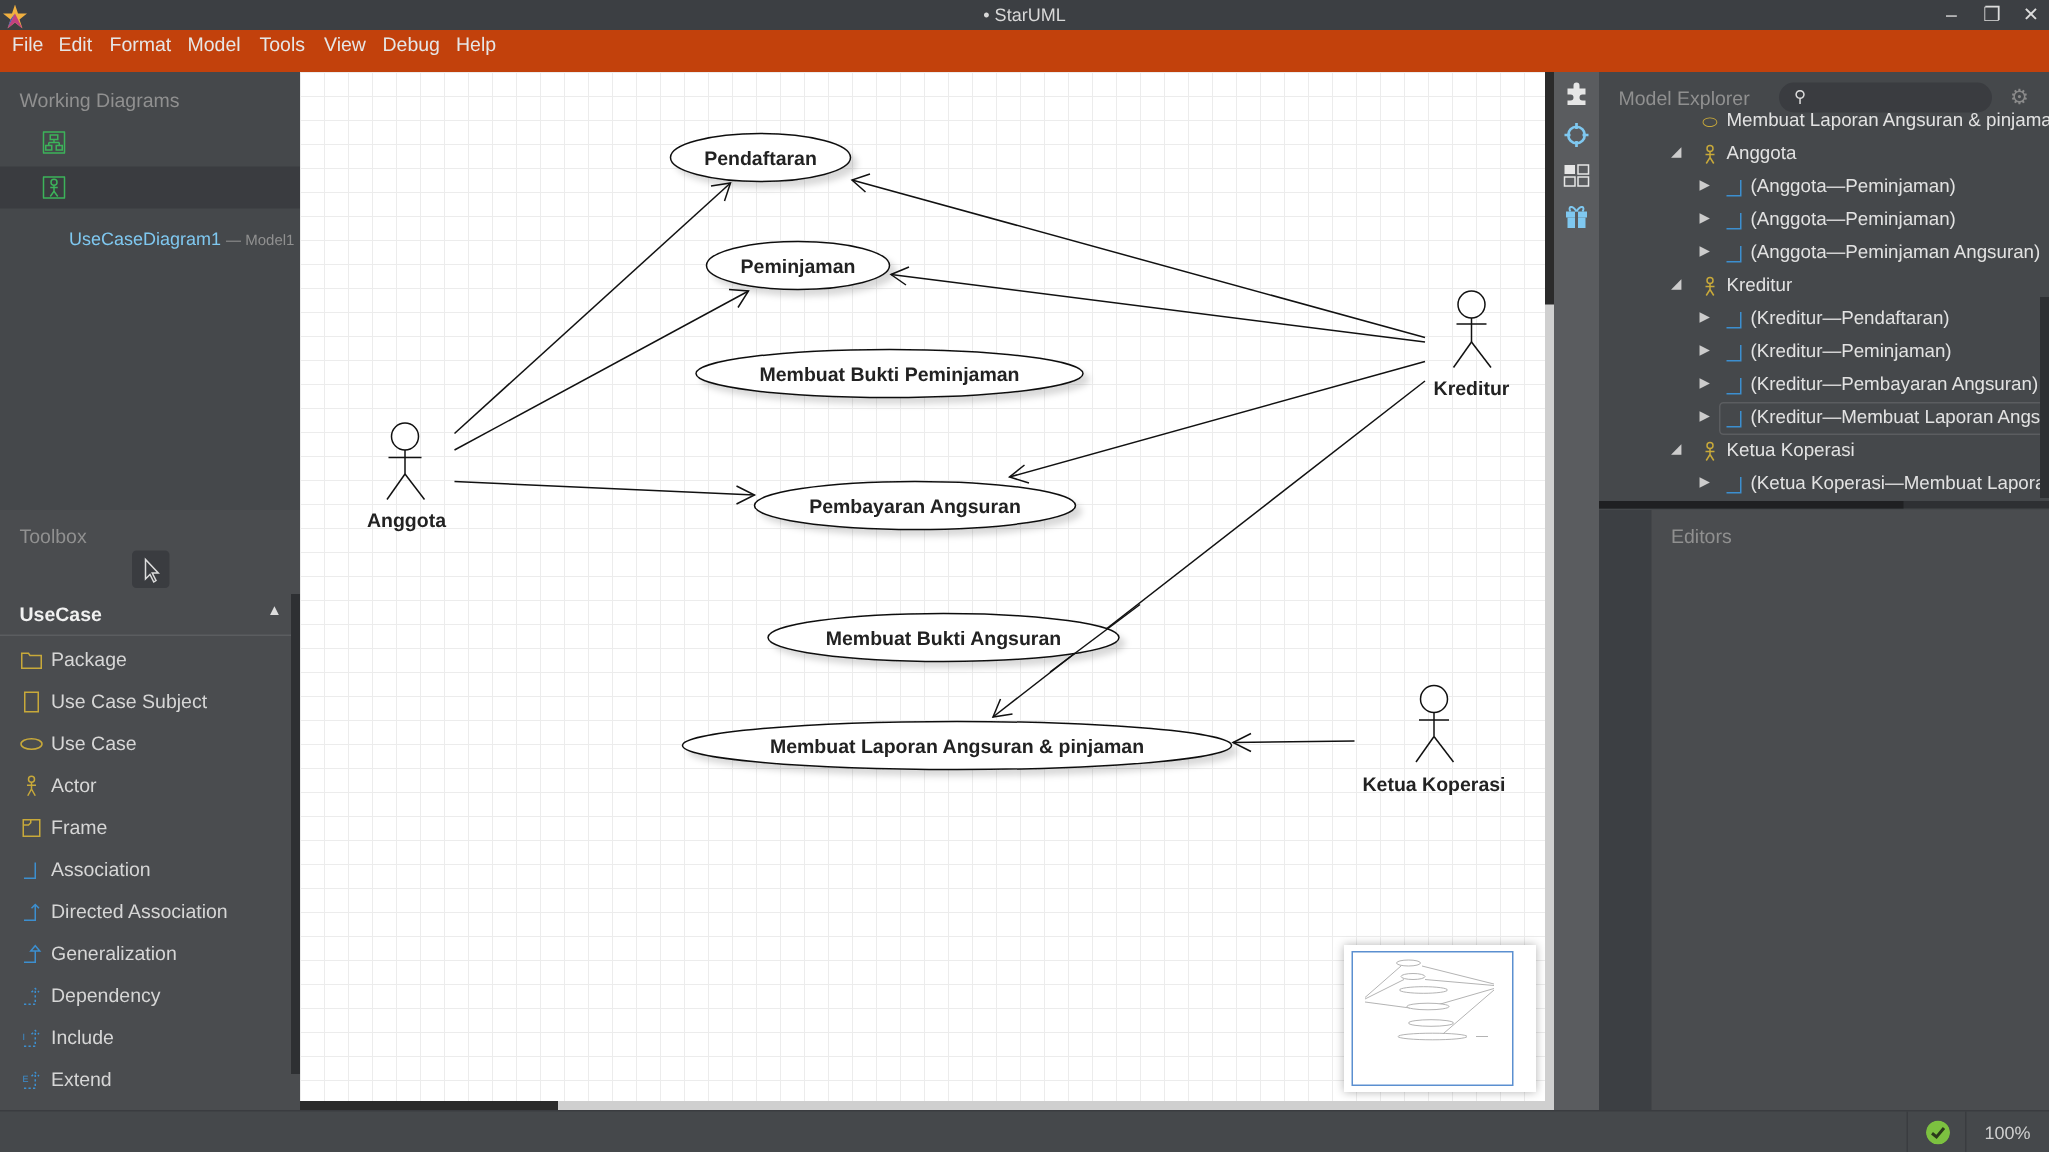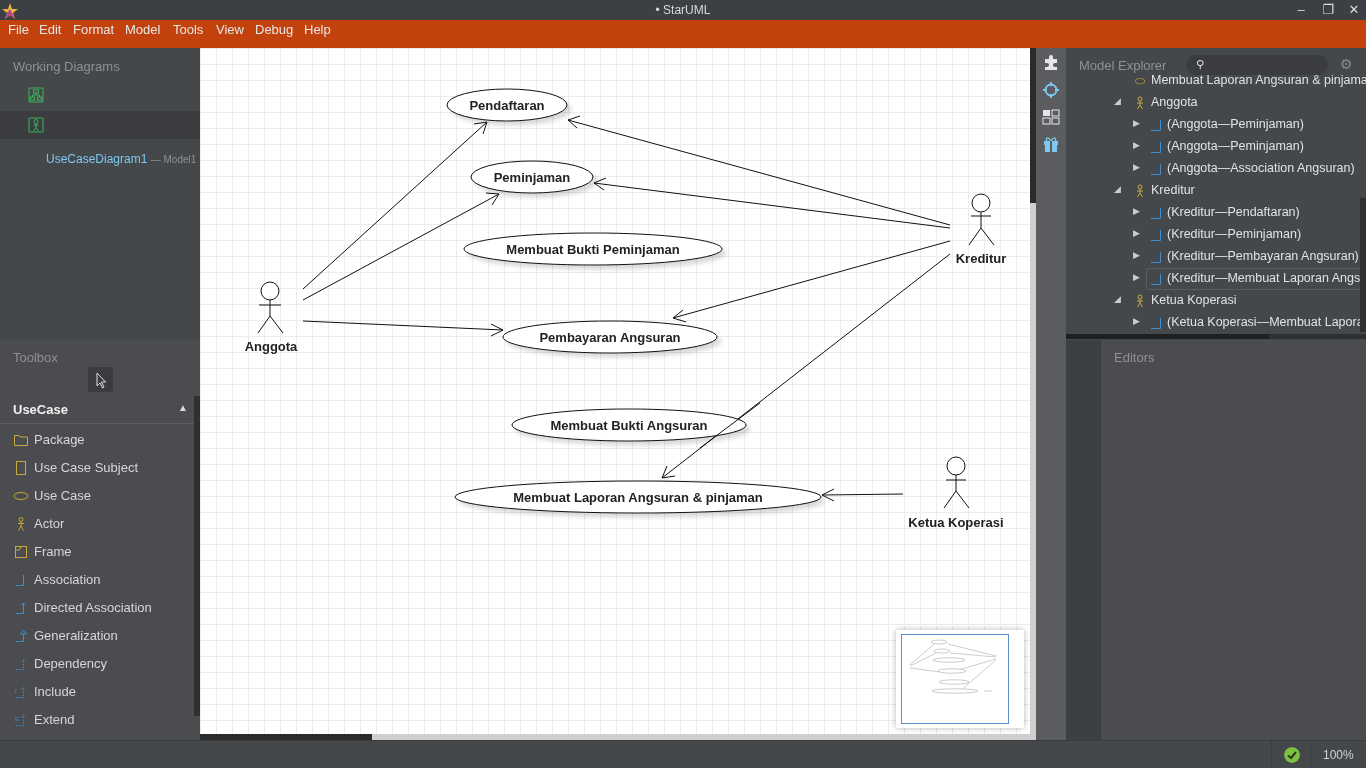--- a/index.html
+++ b/index.html
@@ -363,21 +363,21 @@
       <svg class="tree-icon" style="left:84px;" viewBox="0 0 12 14">
           <path d="M1 12.5 H10.5 V2" stroke="#3c8fd0" fill="none"></path>
         </svg>
       <span class="tree-label" style="left:101px;">(Anggota—Peminjaman)</span>
     </div>
     <div class="tree-row" style="top:84px;">
       <span class="tree-toggle" style="left:67px;">▶</span>
       <svg class="tree-icon" style="left:84px;" viewBox="0 0 12 14">
           <path d="M1 12.5 H10.5 V2" stroke="#3c8fd0" fill="none"></path>
         </svg>
-      <span class="tree-label" style="left:101px;">(Anggota—Association Angsuran)</span>
+      <span class="tree-label" style="left:101px;">(Anggota—Peminjaman Angsuran)</span>
     </div>
     <div class="tree-row" style="top:106px;">
       <span class="tree-toggle" style="left:48px;">◢</span>
       <svg class="tree-icon" style="left:68px;" viewBox="0 0 12 14">
           <circle cx="6" cy="3" r="2" fill="none" stroke="#c8a93a"></circle>
           <path d="M6 5 V9 M3 7 H9 M6 9 L3.5 13 M6 9 L8.5 13" stroke="#c8a93a" fill="none"></path>
         </svg>
       <span class="tree-label" style="left:85px;">Kreditur</span>
     </div>
     <div class="tree-row" style="top:128px;">

